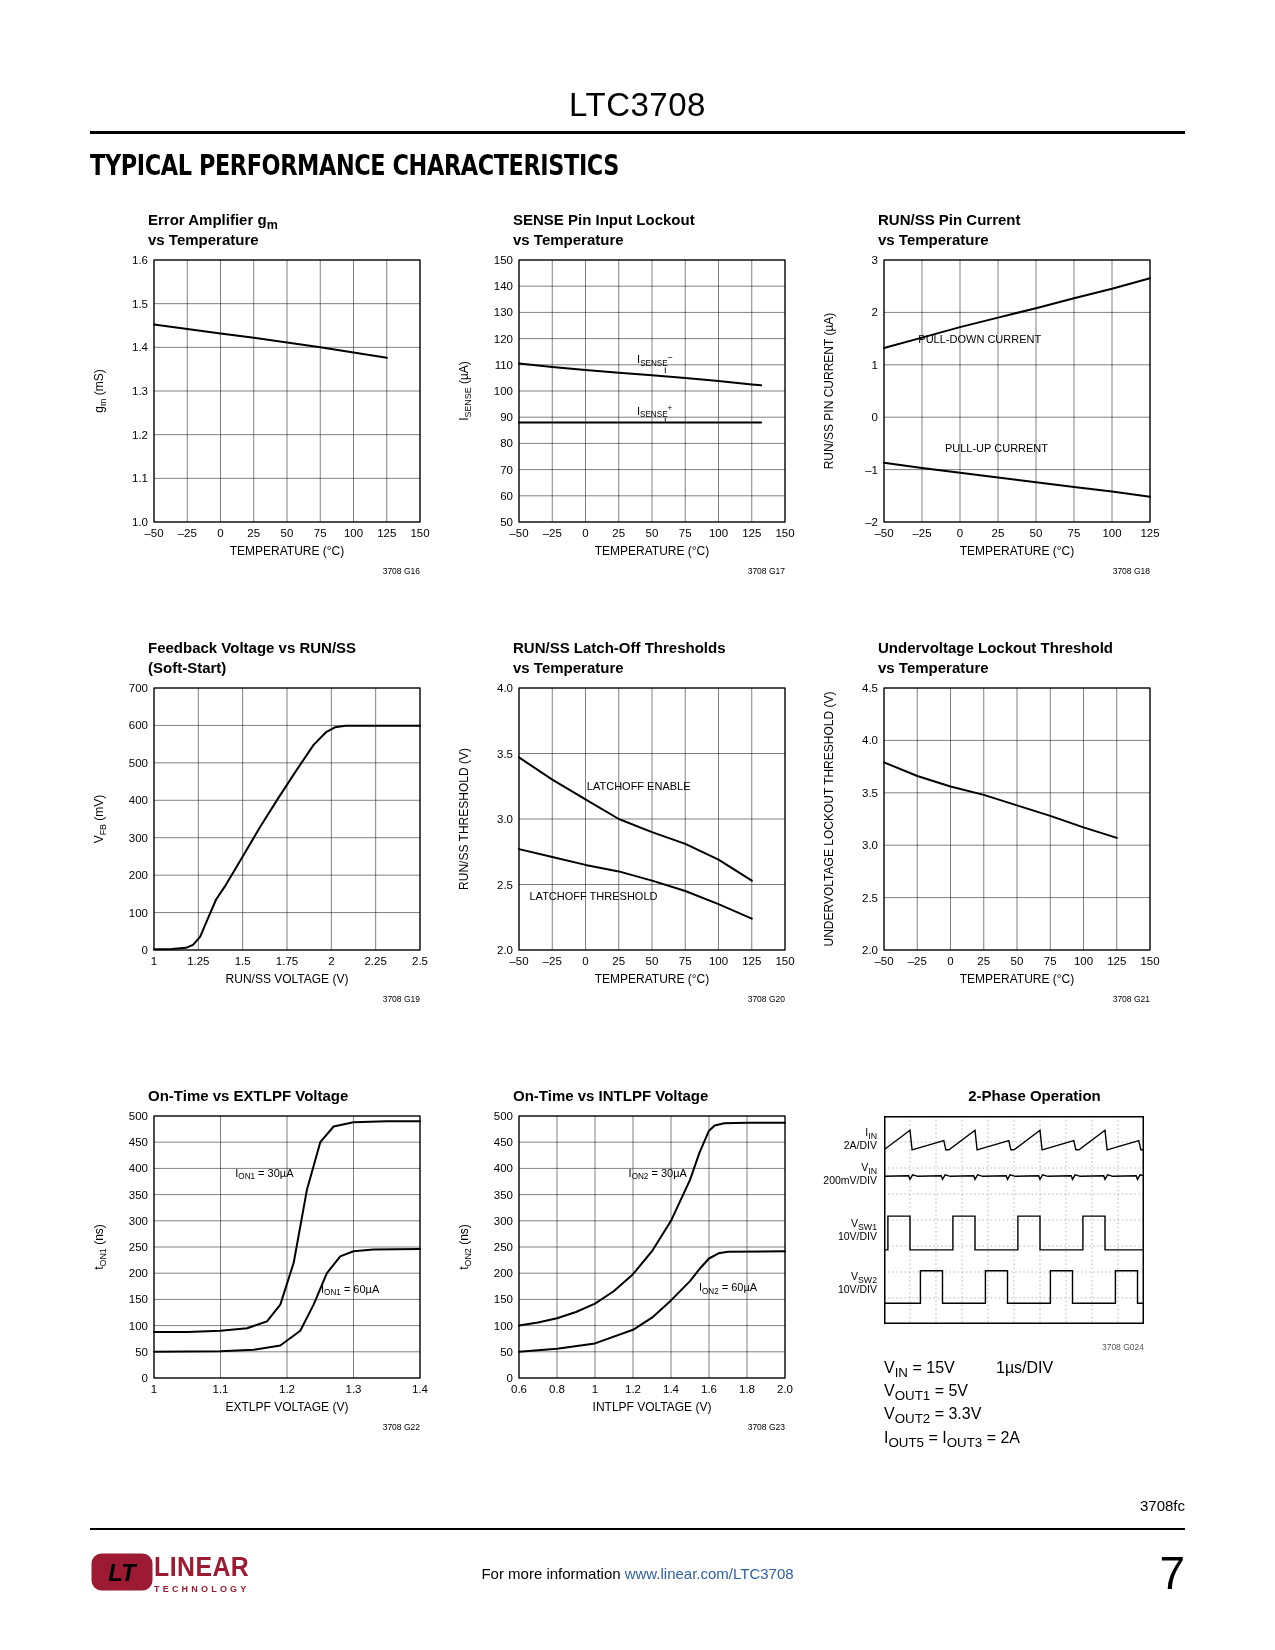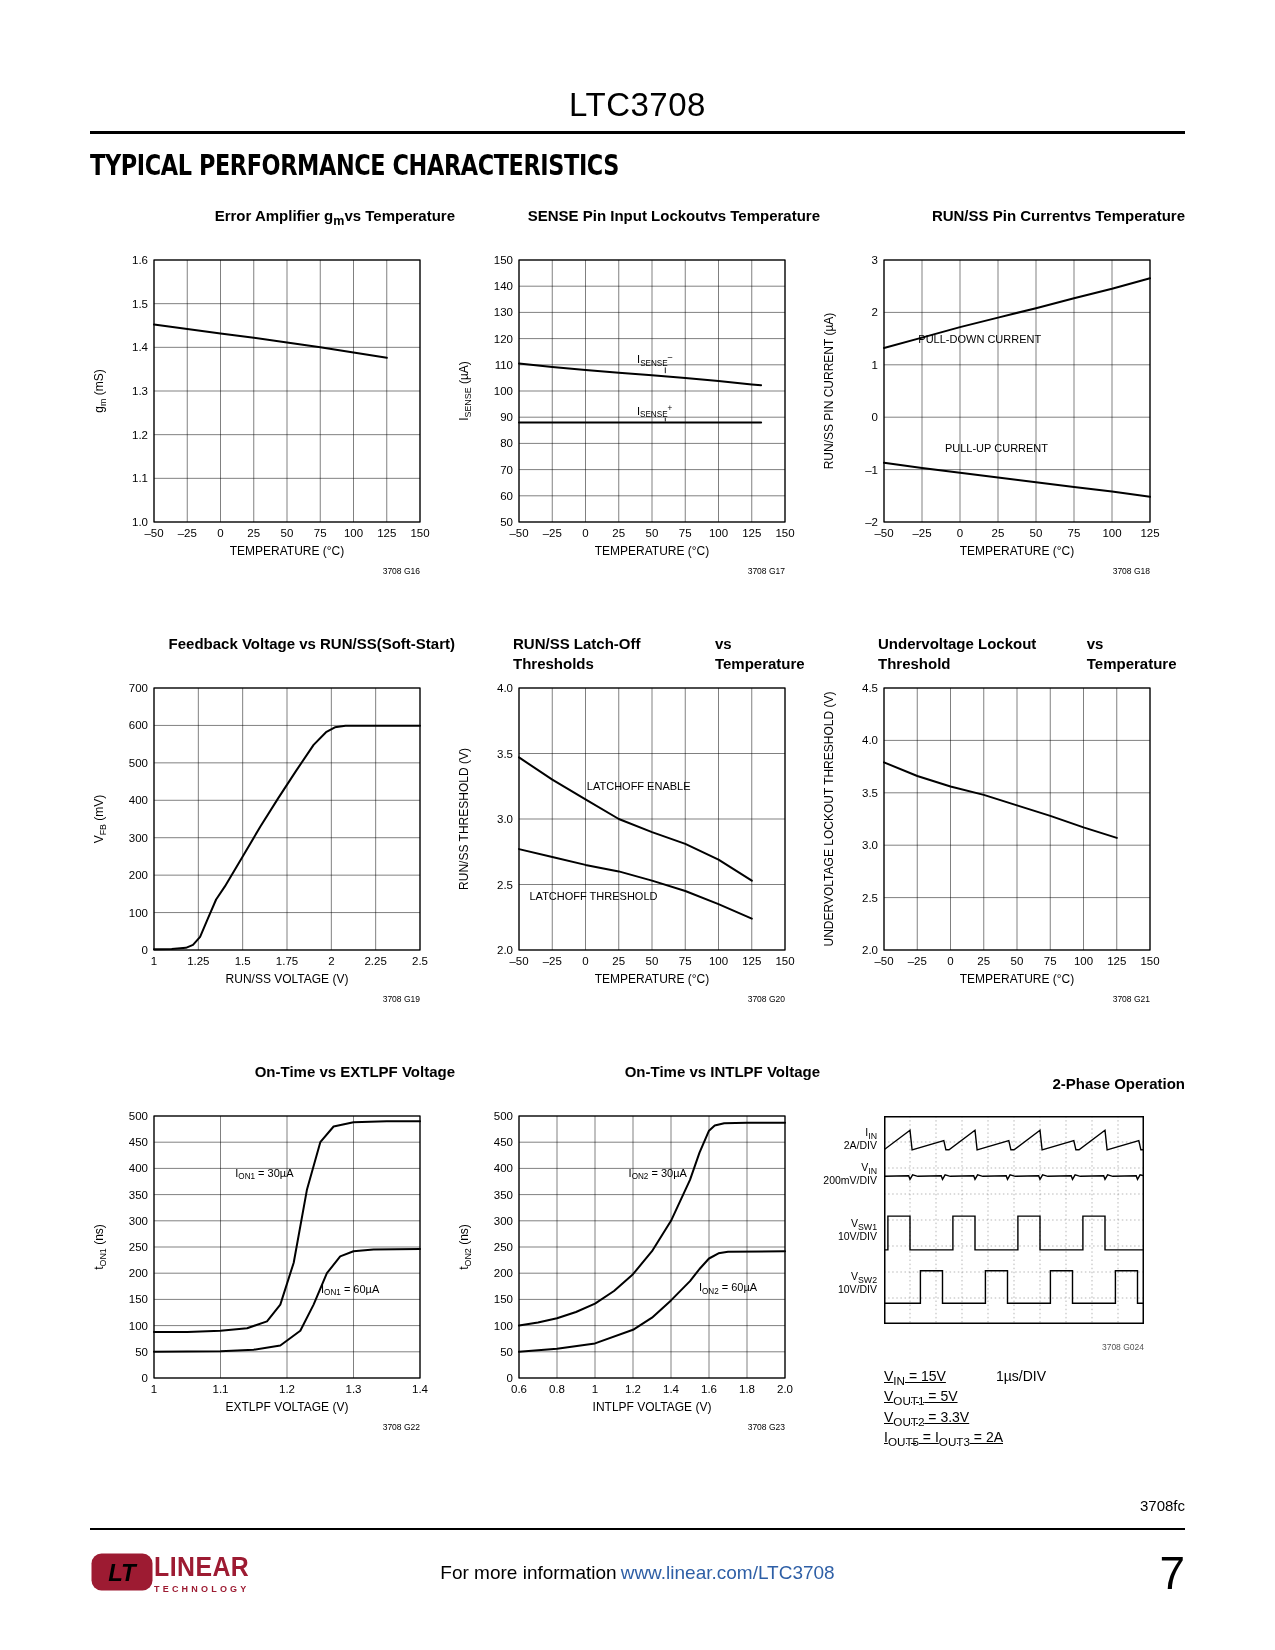--- a/index.html
+++ b/index.html
@@ -2,41 +2,41 @@
 <html><head>
 <meta charset="utf-8">
 <style>
 *{margin:0;padding:0;box-sizing:border-box;}
 body{width:1275px;height:1650px;background:#fff;font-family:"Liberation Sans","DejaVu Sans",sans-serif;color:#000;position:relative;overflow:hidden;}
 .content{padding:86px 90px 0;}
 .doc-title{font-size:33px;text-align:center;letter-spacing:.5px;}
 .header-rule{height:3px;background:#000;margin-top:7px;}
 .section-title{display:inline-block;font-family:"DejaVu Sans",sans-serif;font-size:28px;font-weight:bold;margin-top:15px;transform:scaleX(.8);transform-origin:0 50%;white-space:nowrap;letter-spacing:-.5px;}
 .grid{display:grid;grid-template-columns:repeat(3,365px);margin-top:24px;row-gap:46px;}
-.chart-title{font-size:15px;font-weight:bold;line-height:1.32;padding-left:58px;min-height:44px;display:flex;flex-direction:row;justify-content:flex-end;}
+.chart-title{font-size:15px;font-weight:bold;line-height:1.32;padding-left:58px;min-height:44px;display:flex;flex-direction:column;justify-content:flex-end;}
 .scope-title{padding-left:64px;align-items:center;}
 svg{display:block;}
 svg text{font-family:"Liberation Sans","DejaVu Sans",sans-serif;fill:#000;}
 .scope-row{display:flex;margin-top:10px;}
 .scope-labels{position:relative;width:64px;flex:none;}
 .scope-ch{position:absolute;right:7px;text-align:right;font-size:10.5px;line-height:1.2;white-space:nowrap;}
 .scope-code{width:324px;text-align:right;font-size:8.5px;color:#555;margin-top:18px;}
-.scope-conds{font-size:14px;line-height:1.45;margin-top:14px;text-decoration:underline;}
+.scope-conds{font-size:16px;line-height:1.45;margin-top:4px;}
 .scope-conds>div{padding-left:64px;}
 .scope-cond-row{position:relative;}
 .scope-time{position:absolute;left:176px;top:0;}
 .footer-code{position:absolute;right:90px;bottom:136px;font-size:15px;}
 .bottom{position:absolute;left:0;right:0;bottom:0;height:122px;padding:0 90px;}
 .footer-rule{height:2px;background:#000;}
 .footer-row{display:flex;align-items:center;margin-top:20px;}
 .logo{display:flex;align-items:flex-start;width:300px;}
 .logo-words{padding-top:2px;}
 .logo-linear{font-size:27px;font-weight:bold;color:#9d1b32;letter-spacing:.5px;transform:scaleX(.92);transform-origin:left;line-height:1;}
 .logo-tech{font-size:9px;font-weight:bold;color:#9d1b32;letter-spacing:3.2px;margin-top:3px;}
-.footer-info{flex:1;text-align:center;font-size:19px;}
+.footer-info{flex:1;text-align:center;font-size:15px;}
 .footer-info a{color:#2e5fa6;text-decoration:none;margin-left:4px;}
 .page-number{width:300px;text-align:right;font-size:46px;line-height:1;}
 sub,sup{line-height:0;}
 </style>
 </head>
 <body>
 
 <div class="content">
   <div class="doc-title">LTC3708</div>
   <div class="header-rule"></div>

